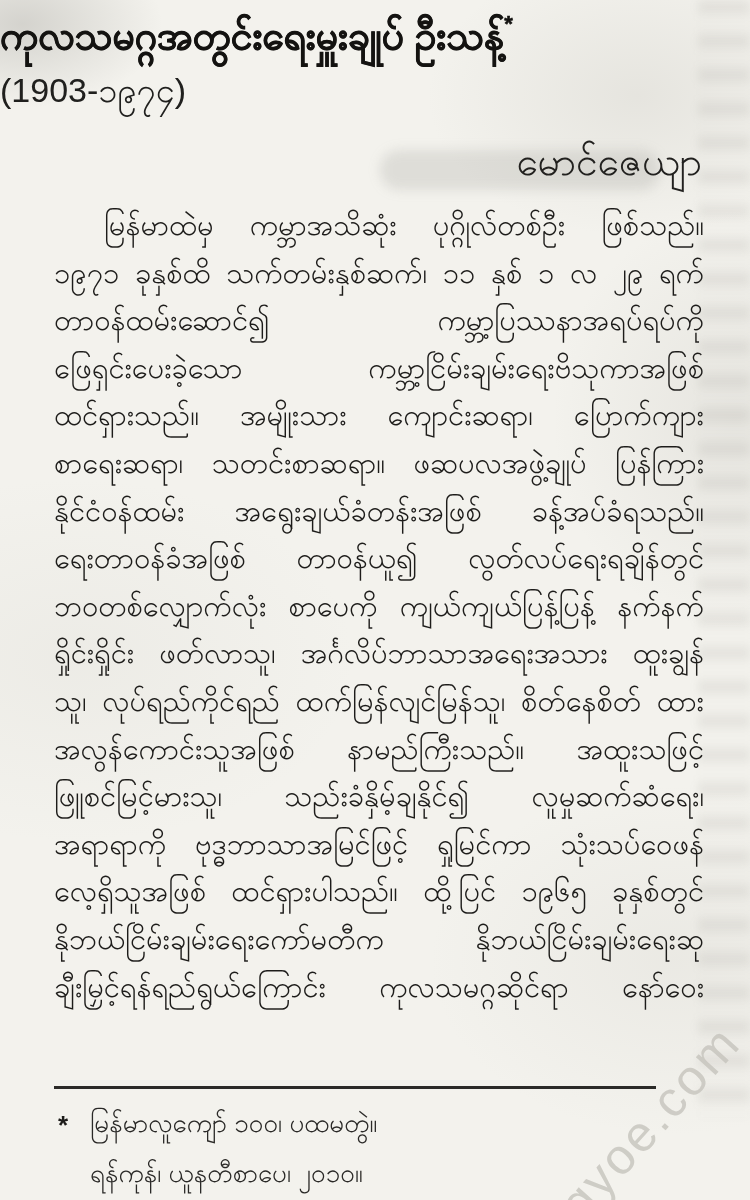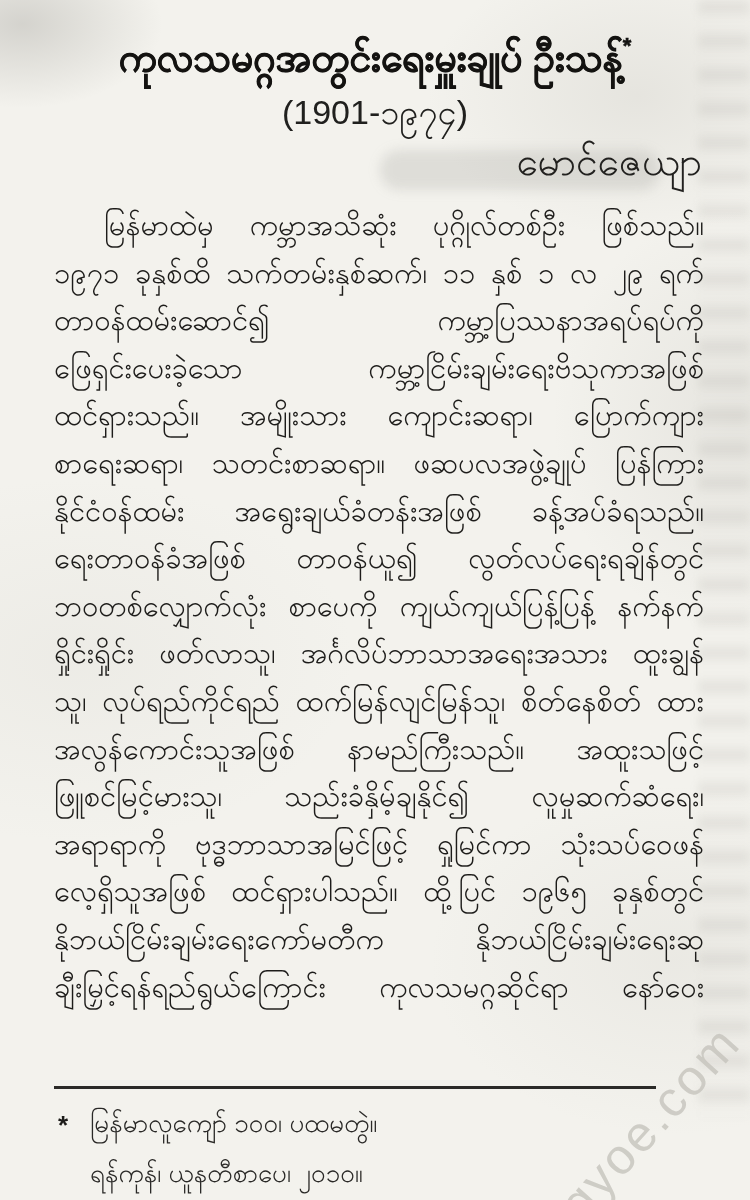--- a/index.html
+++ b/index.html
@@ -26,21 +26,21 @@
       rgba(110,108,100,0.18) 0 14px,
       rgba(110,108,100,0.02) 14px 34px);
     filter:blur(4px);
     opacity:.55;
   }
   .ghost-blob{
     position:absolute;left:380px;top:150px;width:280px;height:40px;
     background:rgba(130,128,120,0.18);
     filter:blur(6px);border-radius:20px;
   }
-  header{position:absolute;left:0;top:32px;width:750px;text-align:center;}
+  header{position:absolute;left:0;top:10px;width:750px;}
   h1.title{
     margin:0;
     font-size:39px;line-height:52px;font-weight:bold;
     letter-spacing:0;
     color:#141311;
     -webkit-text-stroke:.6px #141311;
   }
   h1.title sup{font-size:22px;line-height:0;vertical-align:18px;}
   .years{
     margin-top:8px;
@@ -91,21 +91,21 @@
 </head>
 <body>
 
 <div class="page">
 
   <div class="ghost-strip"></div>
   <div class="ghost-blob"></div>
 
   <header>
     <h1 class="title"><span>ကုလသမဂ္ဂအတွင်းရေးမှူးချုပ် ဦးသန့်</span><sup>*</sup></h1>
-    <div class="years">(1901-၁၉၇၄)</div>
+    <div class="years">(1903-၁၉၇၄)</div>
   </header>
 
   <div class="author">မောင်ဇေယျာ</div>
 
   <main class="body-text">
     <div class="line indent">မြန်မာထဲမှ ကမ္ဘာအသိဆုံး ပုဂ္ဂိုလ်တစ်ဦး ဖြစ်သည်။</div>
     <div class="line">၁၉၇၁ ခုနှစ်ထိ သက်တမ်းနှစ်ဆက်၊ ၁၁ နှစ် ၁ လ ၂၉ ရက်</div>
     <div class="line">တာဝန်ထမ်းဆောင်၍ ကမ္ဘာ့ပြဿနာအရပ်ရပ်ကို</div>
     <div class="line">ဖြေရှင်းပေးခဲ့သော ကမ္ဘာ့ငြိမ်းချမ်းရေးဗိသုကာအဖြစ်</div>
     <div class="line">ထင်ရှားသည်။ အမျိုးသား ကျောင်းဆရာ၊ ပြောက်ကျား</div>

